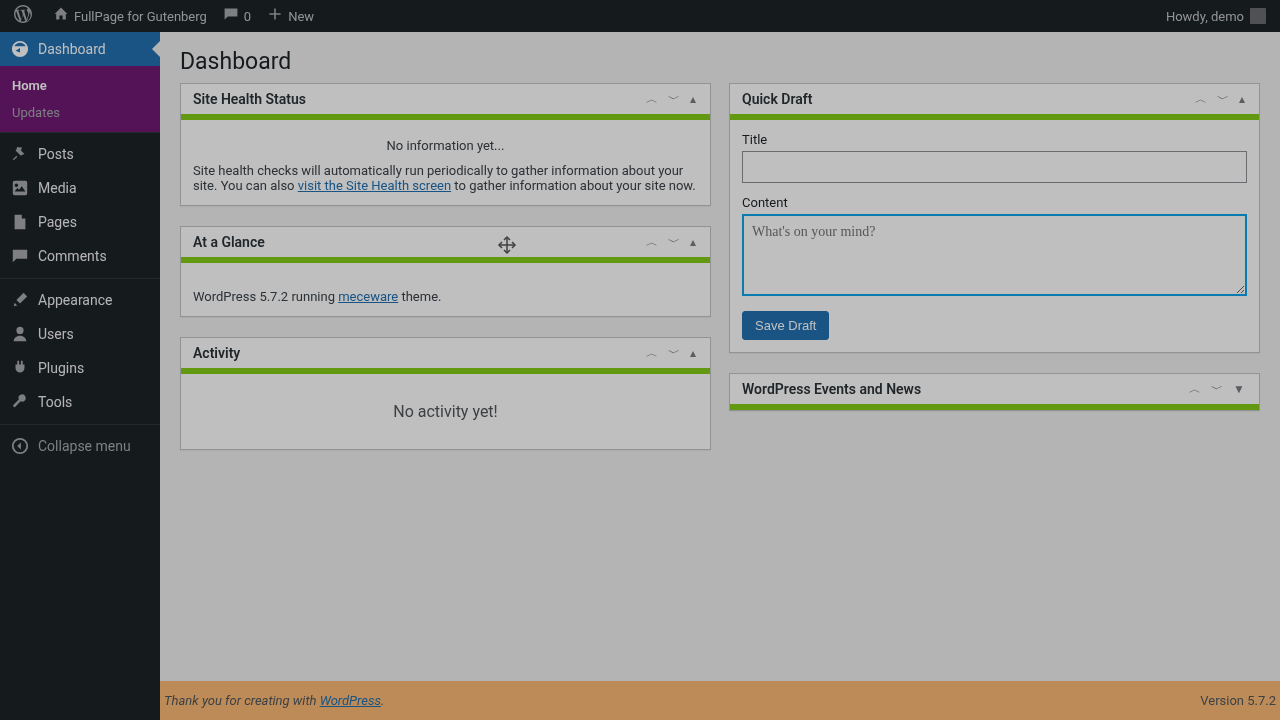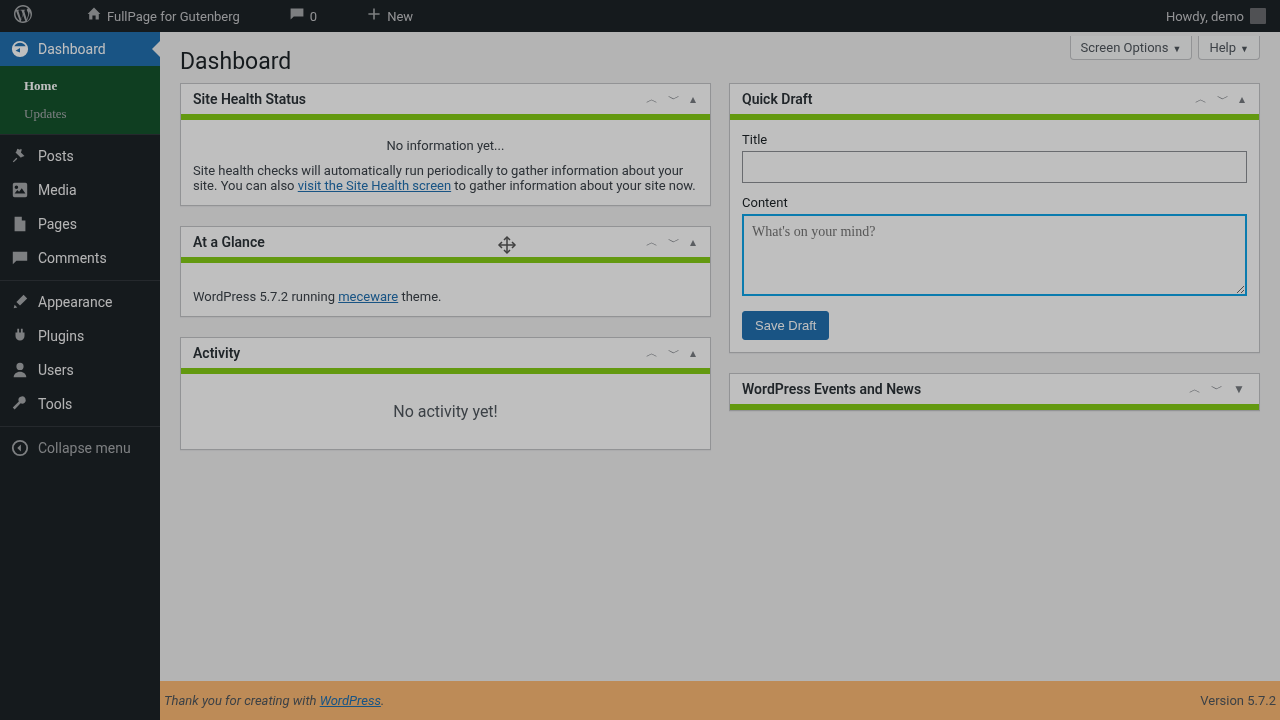--- a/index.html
+++ b/index.html
@@ -1,32 +1,32 @@
 <!DOCTYPE html>
 <html><head>
 <meta charset="utf-8">
 <style>
 * { margin: 0; padding: 0; box-sizing: border-box; }
 body { font-family: -apple-system, BlinkMacSystemFont, "Segoe UI", Roboto, sans-serif; font-size: 13px; color: #2c3338; background: #f0f0f1; width: 1280px; height: 720px; overflow: hidden; position: relative; }
 
 
 .adminbar { background: #1d2327; height: 32px; display: flex; align-items: center; color: #c3c4c7; padding: 0 6px; justify-content: space-between; }
-.adminbar-left, .adminbar-right { display: flex; align-items: center; height: 100%; gap: 33px; }
+.adminbar-left, .adminbar-right { display: flex; align-items: center; height: 100%; }
 .adminbar-item { display: flex; align-items: center; padding: 0 8px; height: 100%; cursor: pointer; font-size: 13px; }
 .adminbar-item .icon { font-size: 16px; margin-right: 5px; color: #a7aaad; }
 .adminbar-item .avatar { width: 16px; height: 16px; background: #6b6d70; margin-left: 6px; border-radius: 1px; }
 
 
 .sidebar { position: absolute; top: 32px; left: 0; bottom: 0; width: 160px; background: #1d2327; color: #f0f0f1; }
 .side-item { display: flex; align-items: center; padding: 0 10px; height: 34px; cursor: pointer; font-size: 14px; }
 .side-item .icon { width: 20px; height: 20px; color: #a7aaad; margin-right: 8px; font-size: 16px; display: flex; align-items: center; justify-content: center; }
 .side-item.current { background: #2271b1; color: #fff; }
 .side-item.current .icon { color: #fff; }
 .side-item.current::after { content: ""; position: absolute; right: 0; border: 8px solid transparent; border-right-color: #f0f0f1; }
-.submenu { background: #14532d; padding: 6px 12px; font-family: Liberation Serif, serif; }
+.submenu { background: #701a75; padding: 6px 0; }
 .submenu-item { padding: 6px 12px; font-size: 13px; color: #a7aaad; cursor: pointer; }
 .submenu-item.active { color: #fff; font-weight: 600; }
 .sep { height: 5px; border-top: 1px solid #32373c; margin: 0; }
 
 
 .main { position: absolute; top: 32px; left: 160px; right: 0; bottom: 0; padding: 0; background: #f0f0f1; }
 .topright { position: absolute; top: 0; right: 20px; display: flex; gap: 6px; padding-top: 4px; }
 .tab { border: 1px solid #c3c4c7; border-top: none; background: #f6f7f7; padding: 4px 10px; border-radius: 0 0 4px 4px; font-size: 13px; cursor: pointer; color: #50575e; }
 .tab .tri { font-size: 9px; margin-left: 4px; }
 h1.page-title { font-size: 23px; font-weight: 400; padding: 16px 20px 8px; color: #1d2327; }
@@ -151,32 +151,32 @@
     <span class="icon">
       <svg width="18" height="18" viewBox="0 0 20 20" fill="currentColor">
           <path d="M14 2l4 4-8 8-4-4 8-8zM3 17l4-1-3-3-1 4z"></path>
         </svg>
     </span>
     <span>Appearance</span>
   </div>
   <div class="side-item">
     <span class="icon">
       <svg width="18" height="18" viewBox="0 0 20 20" fill="currentColor">
+          <path d="M10 2a4 4 0 110 8 4 4 0 010-8zm-7 16c0-3.3 3.1-6 7-6s7 2.7 7 6H3z"></path>
+        </svg>
+    </span>
+    <span>Users</span>
+  </div>
+  <div class="side-item">
+    <span class="icon">
+      <svg width="18" height="18" viewBox="0 0 20 20" fill="currentColor">
           <path d="M7 2v4H5v4a5 5 0 0010 0V6h-2V2h-2v4H9V2H7z"></path>
         </svg>
     </span>
     <span>Plugins</span>
-  </div>
-  <div class="side-item">
-    <span class="icon">
-      <svg width="18" height="18" viewBox="0 0 20 20" fill="currentColor">
-          <path d="M10 2a4 4 0 110 8 4 4 0 010-8zm-7 16c0-3.3 3.1-6 7-6s7 2.7 7 6H3z"></path>
-        </svg>
-    </span>
-    <span>Users</span>
   </div>
   <div class="side-item">
     <span class="icon">
       <svg width="18" height="18" viewBox="0 0 20 20" fill="currentColor">
           <path d="M16 4a4 4 0 01-5.3 5.3L4 16l-2-2 6.7-6.7A4 4 0 0116 4z"></path>
         </svg>
     </span>
     <span>Tools</span>
   </div>
   <div class="sep" style="margin-top:5px;"></div>
@@ -185,28 +185,20 @@
       <svg width="18" height="18" viewBox="0 0 20 20" fill="currentColor">
           <circle cx="10" cy="10" r="8" stroke="currentColor" fill="none" stroke-width="2"></circle>
           <path d="M11 6l-4 4 4 4"></path>
         </svg>
     </span>
     <span>Collapse menu</span>
   </div>
 </div>
 
 <div class="main">
-  <div class="topright">
-    <div class="tab">
-      <span>Screen Options</span><span class="tri">▼</span>
-    </div>
-    <div class="tab">
-      <span>Help</span><span class="tri">▼</span>
-    </div>
-  </div>
 
   <h1 class="page-title">Dashboard</h1>
 
   <div class="columns">
     <div class="col">
       <div class="postbox">
         <div class="postbox-header">
           <h2>Site Health Status</h2>
           <div class="hdr-icons">
             <span>︿</span>

